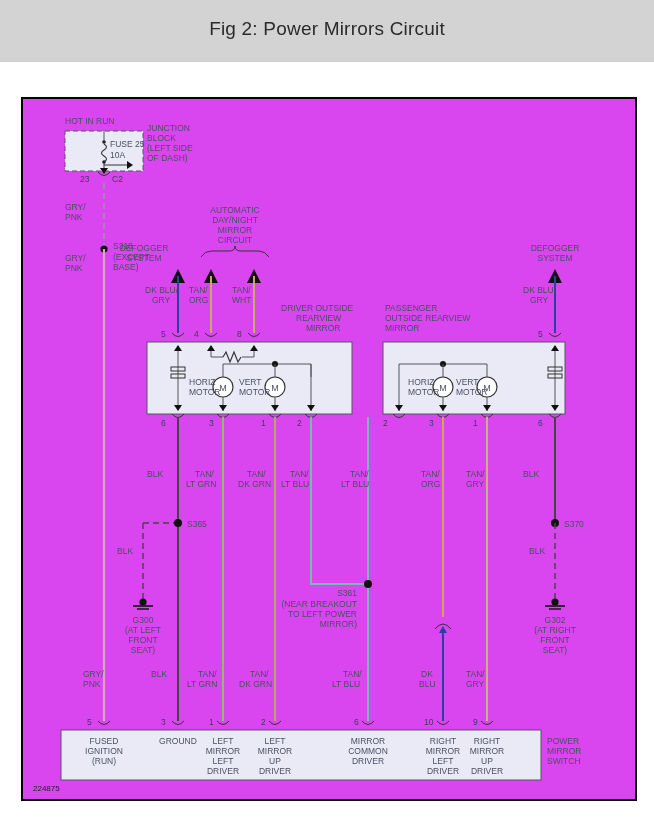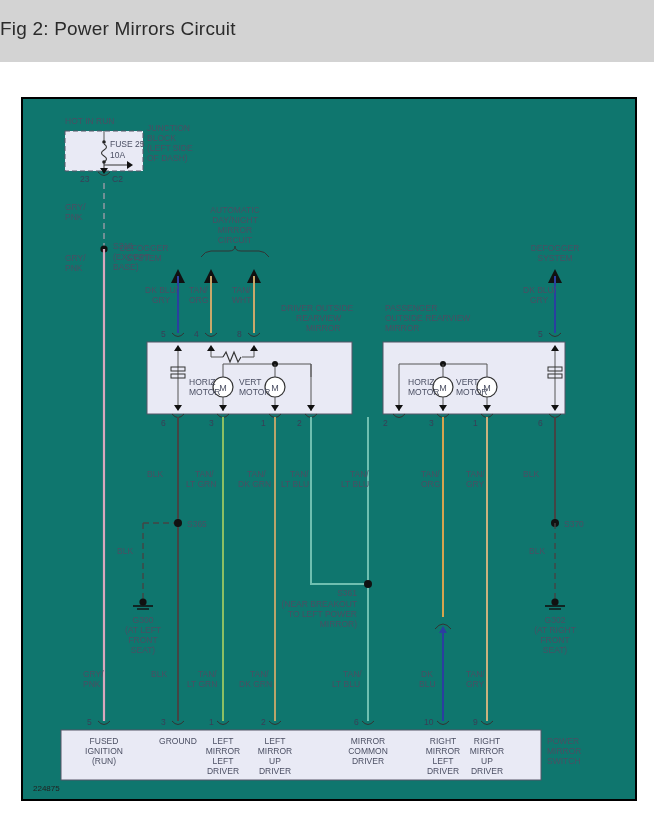--- a/index.html
+++ b/index.html
@@ -1,20 +1,20 @@
 <!DOCTYPE html>
 <html><head>
 <meta charset="utf-8">
 <style>
   html,body{margin:0;padding:0;background:#fff;}
   body{width:654px;height:825px;font-family:"Liberation Sans",sans-serif;}
   #page{position:relative;width:654px;height:825px;overflow:hidden;background:#fff;}
   #header{position:absolute;left:0;top:0;width:654px;height:62px;background:#d3d3d3;}
-  #title{position:absolute;left:0;top:18px;width:654px;text-align:left;font-size:19px;color:#2b2b2b;letter-spacing:.2px;}
-  #frame{position:absolute;left:21px;top:97px;width:612px;height:700px;border:2px solid #000;background:#0f766e;}
+  #title{position:absolute;left:0;top:18px;width:654px;text-align:center;font-size:19px;color:#2b2b2b;letter-spacing:.2px;}
+  #frame{position:absolute;left:21px;top:97px;width:612px;height:700px;border:2px solid #000;background:#d946ef;}
   svg{display:block;}
   text{font-family:"Liberation Sans",sans-serif;fill:#4b4f63;}
   .lbl{font-size:8.5px;}
   .lbl9{font-size:9px;}
   .pin{font-size:8.5px;fill:#3a3f57;}
   .idnum{font-size:8px;fill:#222;}
 </style>
 </head>
 <body>
 

